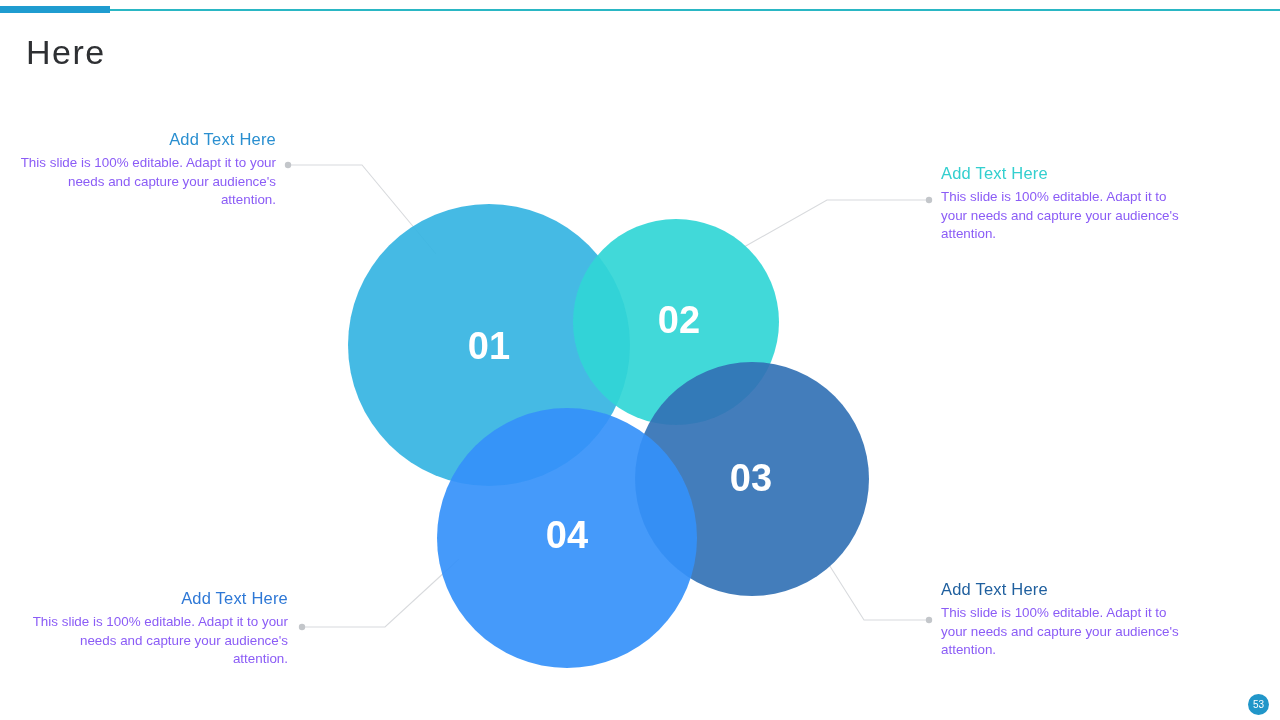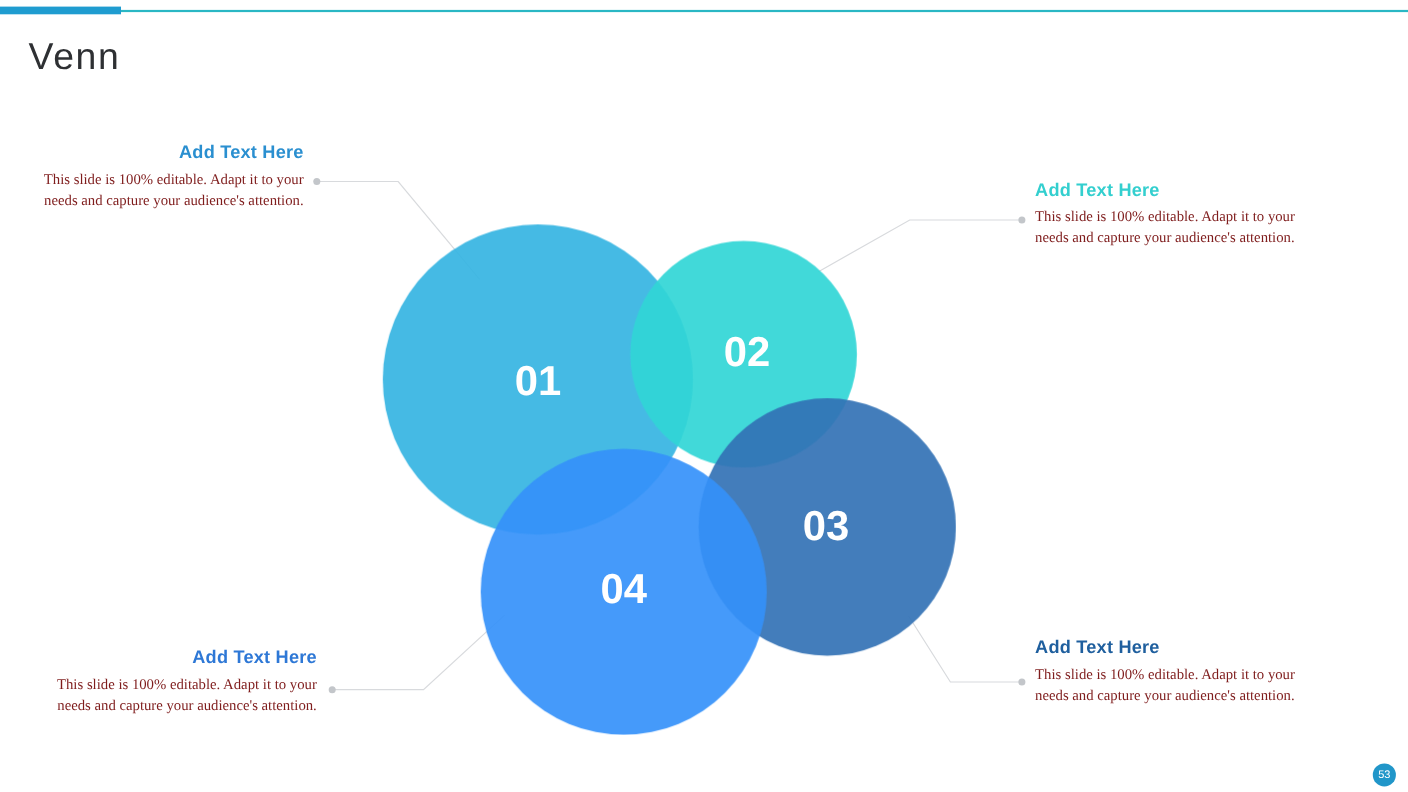--- a/index.html
+++ b/index.html
@@ -57,31 +57,30 @@
     left: 0; top: 0;
     width: 1280px;
     height: 514px;
   }
   #venn-svg { display: block; }
 
   
   .callout { position: absolute; }
   .callout .callout-title {
     font-size: 16.5px;
-    font-weight: bold;
+    font-weight: normal;
     letter-spacing: .2px;
     line-height: 22px;
     margin-bottom: 4px;
     white-space: nowrap;
   }
   .callout .callout-body {
     font-size: 13.4px;
     line-height: 18.5px;
-    color: #7f1d1d;
-    font-family: Liberation Serif, serif;
+    color: #8b5cf6;
   }
 
   .callout.align-right { text-align: right; }
   .callout.align-left  { text-align: left; }
 
   #callout-01 { left: 14px;  top: 128px;  width: 262px; }
   #callout-02 { left: 941px; top: 162px;  width: 250px; }
   #callout-04 { left: 28px;  top: 587px;  width: 260px; }
   #callout-03 { left: 941px; top: 578px;  width: 250px; }
 
@@ -102,21 +101,21 @@
   }
 </style>
 </head>
 <body style="background: rgb(255, 255, 255);">
 
 <div id="top-accent">
   <div class="bar-thin" style="background: rgb(42, 183, 196);"></div>
   <div class="bar-thick" style="background: rgb(31, 156, 208);"></div>
 </div>
 
-<div id="page-title">Venn</div>
+<div id="page-title">Here</div>
 
 <div id="venn-stage">
   <svg id="venn-svg" width="1280" height="720" viewBox="0 0 1280 720">
 
     <g fill="none" stroke="#d8dadd" stroke-width="1.1">
       <path d="M 289 165 L 362 165 L 436 254"></path>
       <path d="M 927 200 L 827 200 L 744 247"></path>
       <path d="M 927 620 L 864 620 L 826 560"></path>
       <path d="M 303 627 L 385 627 L 459 559"></path>
     </g>

